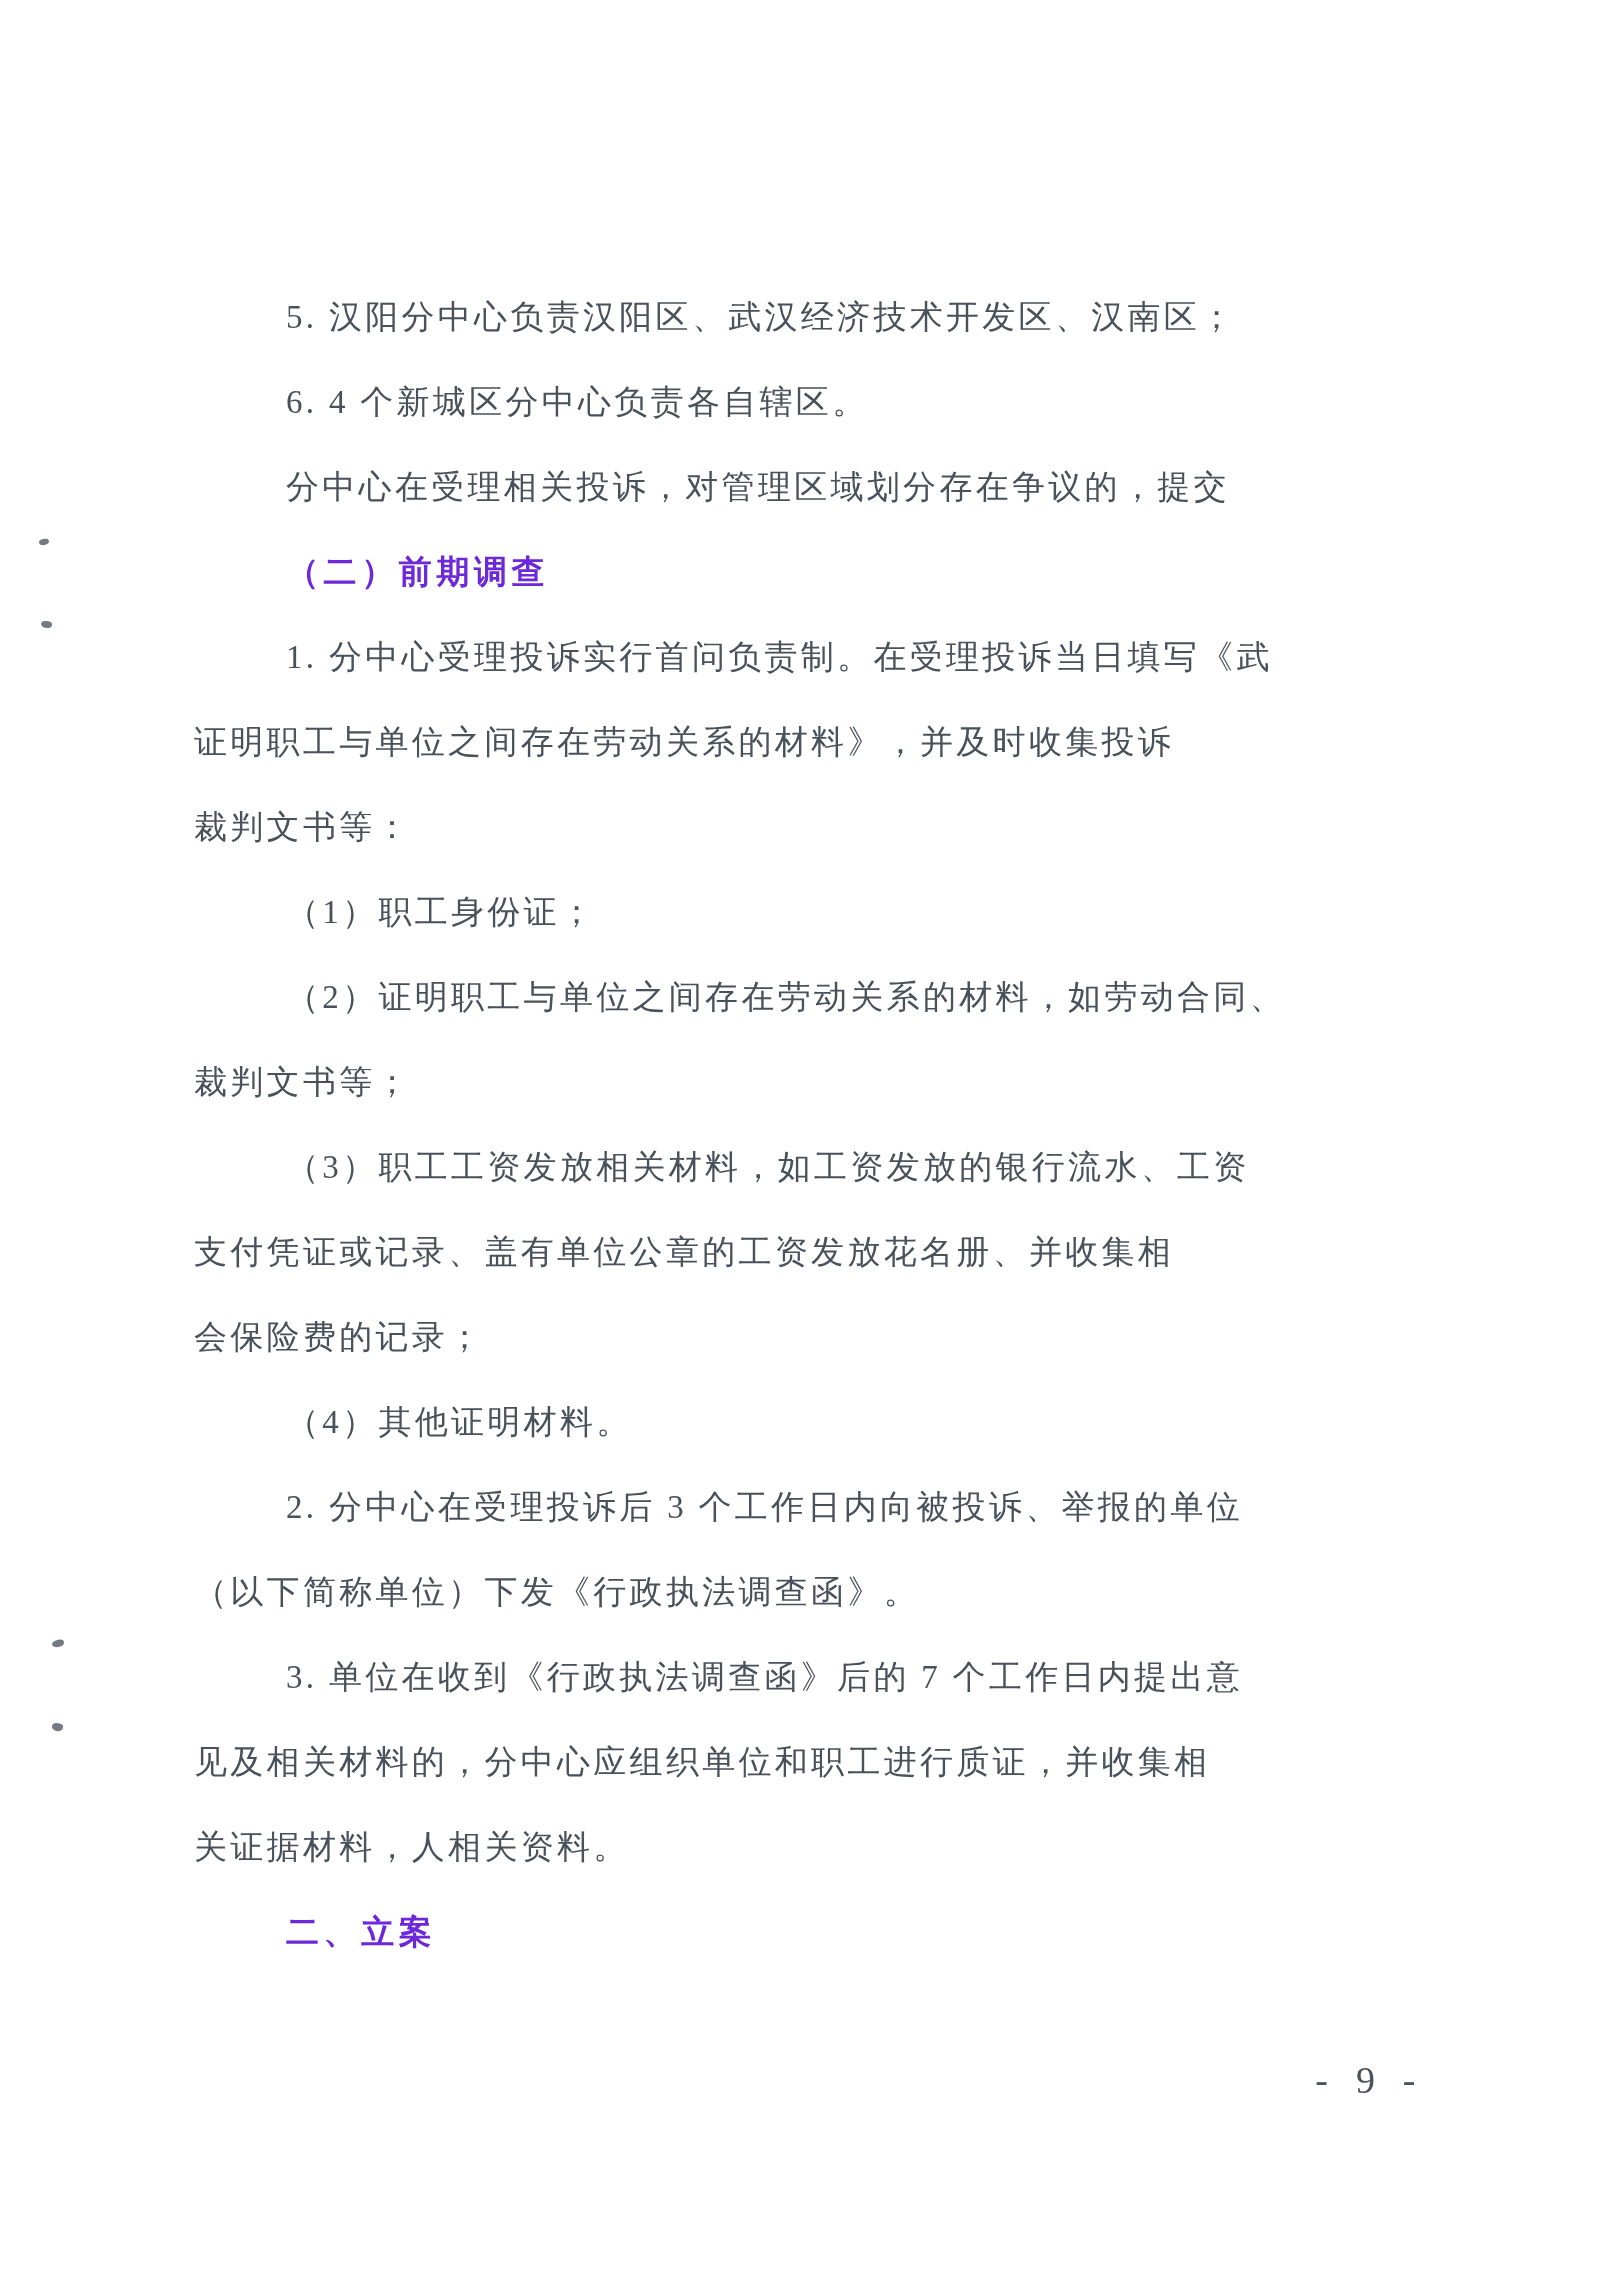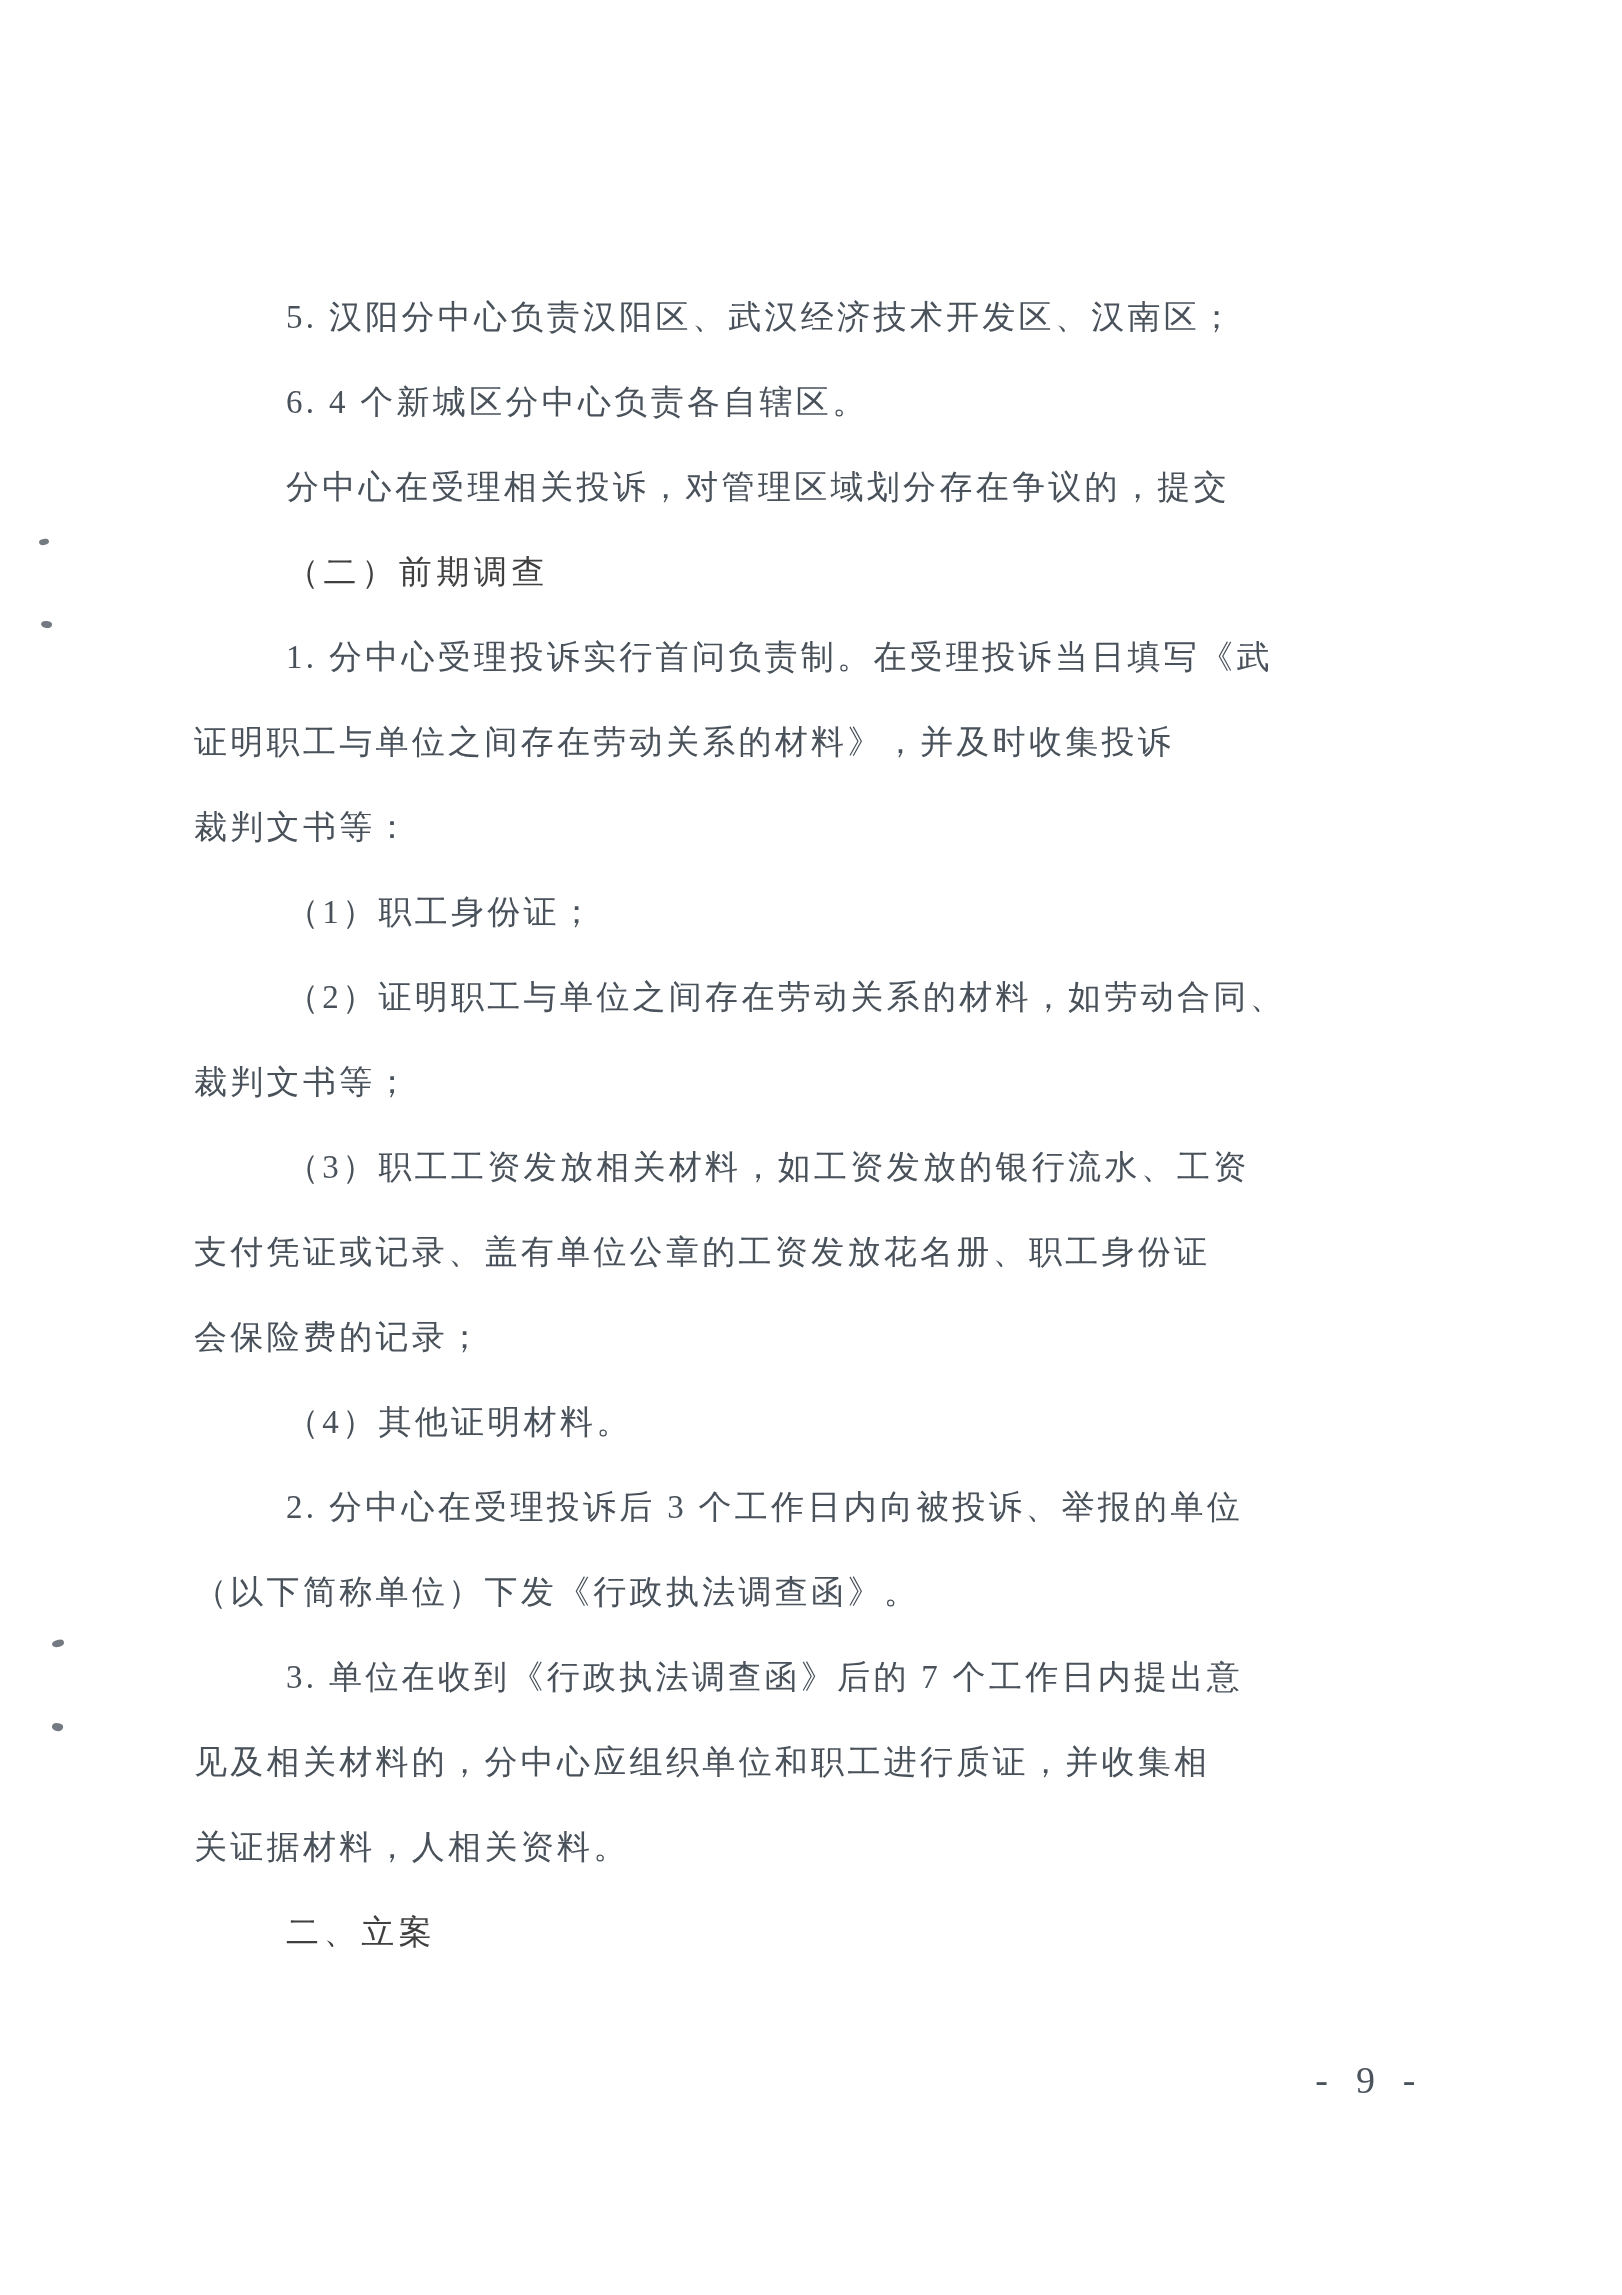--- a/index.html
+++ b/index.html
@@ -27,22 +27,22 @@
     font-size: 33px;
     letter-spacing: 3.3px;
     color: #49515a;
     white-space: nowrap;
     font-weight: 400;
   }
   .line.ind {
     padding-left: 92px;
   }
   .line.bold {
-    font-weight: normal;
-    color: #404040;
+    font-weight: bold;
+    color: #6d28d9;
     letter-spacing: 4.6px;
   }
   .page-number {
     position: absolute;
     left: 1308px;
     top: 2059px;
     width: 124px;
     text-align: center;
     font-size: 38px;
     letter-spacing: 9.2px;
@@ -70,21 +70,21 @@
     <div class="line ind">6. 4 个新城区分中心负责各自辖区。</div>
     <div class="line ind">分中心在受理相关投诉，对管理区域划分存在争议的，提交</div>
     <div class="line ind bold">（二）前期调查</div>
     <div class="line ind">1. 分中心受理投诉实行首问负责制。在受理投诉当日填写《武</div>
     <div class="line">证明职工与单位之间存在劳动关系的材料》，并及时收集投诉</div>
     <div class="line">裁判文书等：</div>
     <div class="line ind">（1）职工身份证；</div>
     <div class="line ind">（2）证明职工与单位之间存在劳动关系的材料，如劳动合同、</div>
     <div class="line">裁判文书等；</div>
     <div class="line ind">（3）职工工资发放相关材料，如工资发放的银行流水、工资</div>
-    <div class="line">支付凭证或记录、盖有单位公章的工资发放花名册、职工身份证</div>
+    <div class="line">支付凭证或记录、盖有单位公章的工资发放花名册、并收集相</div>
     <div class="line">会保险费的记录；</div>
     <div class="line ind">（4）其他证明材料。</div>
     <div class="line ind">2. 分中心在受理投诉后 3 个工作日内向被投诉、举报的单位</div>
     <div class="line">（以下简称单位）下发《行政执法调查函》。</div>
     <div class="line ind">3. 单位在收到《行政执法调查函》后的 7 个工作日内提出意</div>
     <div class="line">见及相关材料的，分中心应组织单位和职工进行质证，并收集相</div>
     <div class="line">关证据材料，人相关资料。</div>
     <div class="line ind bold">二、立案</div>
   </div>
 

